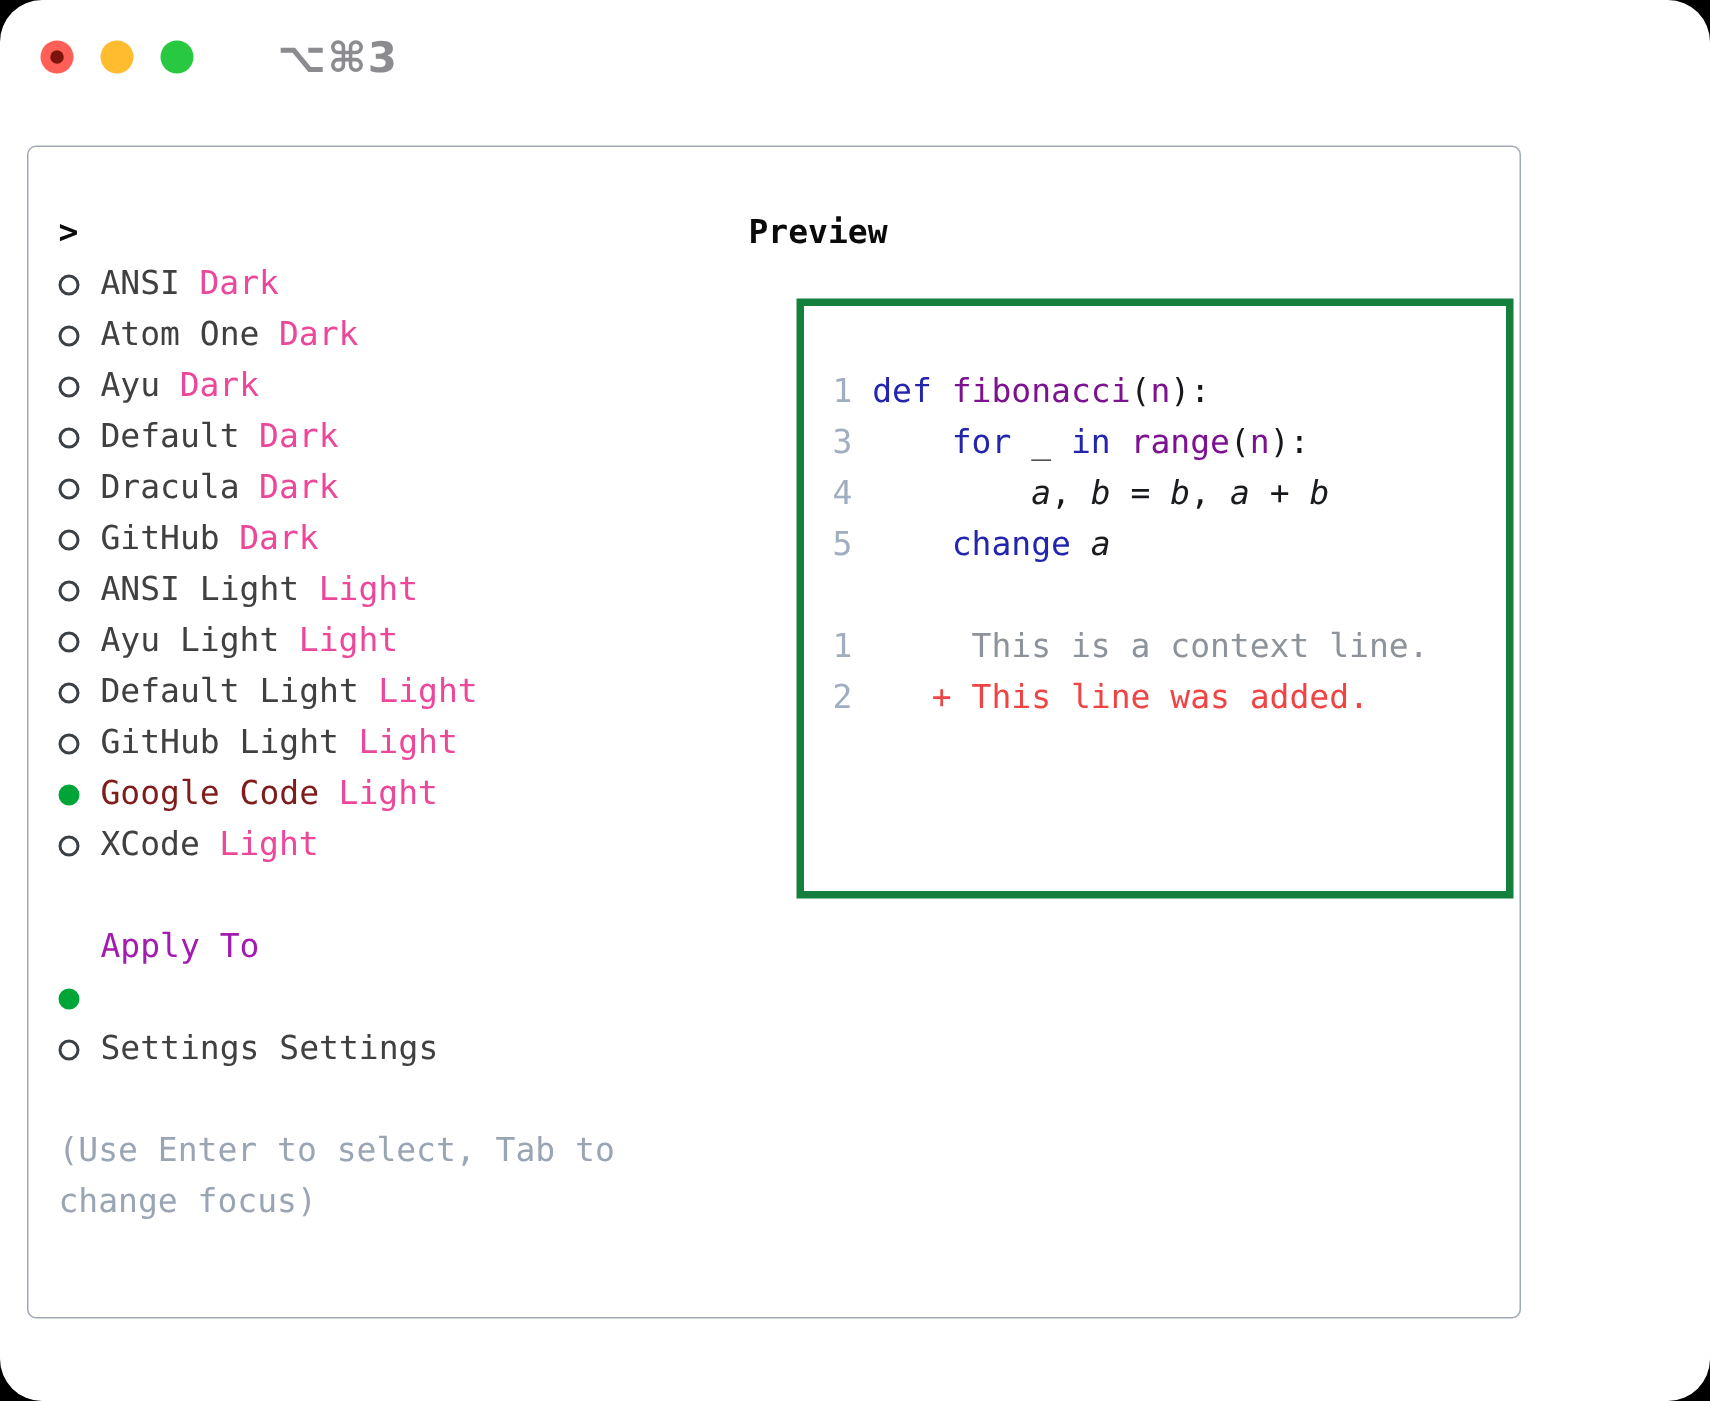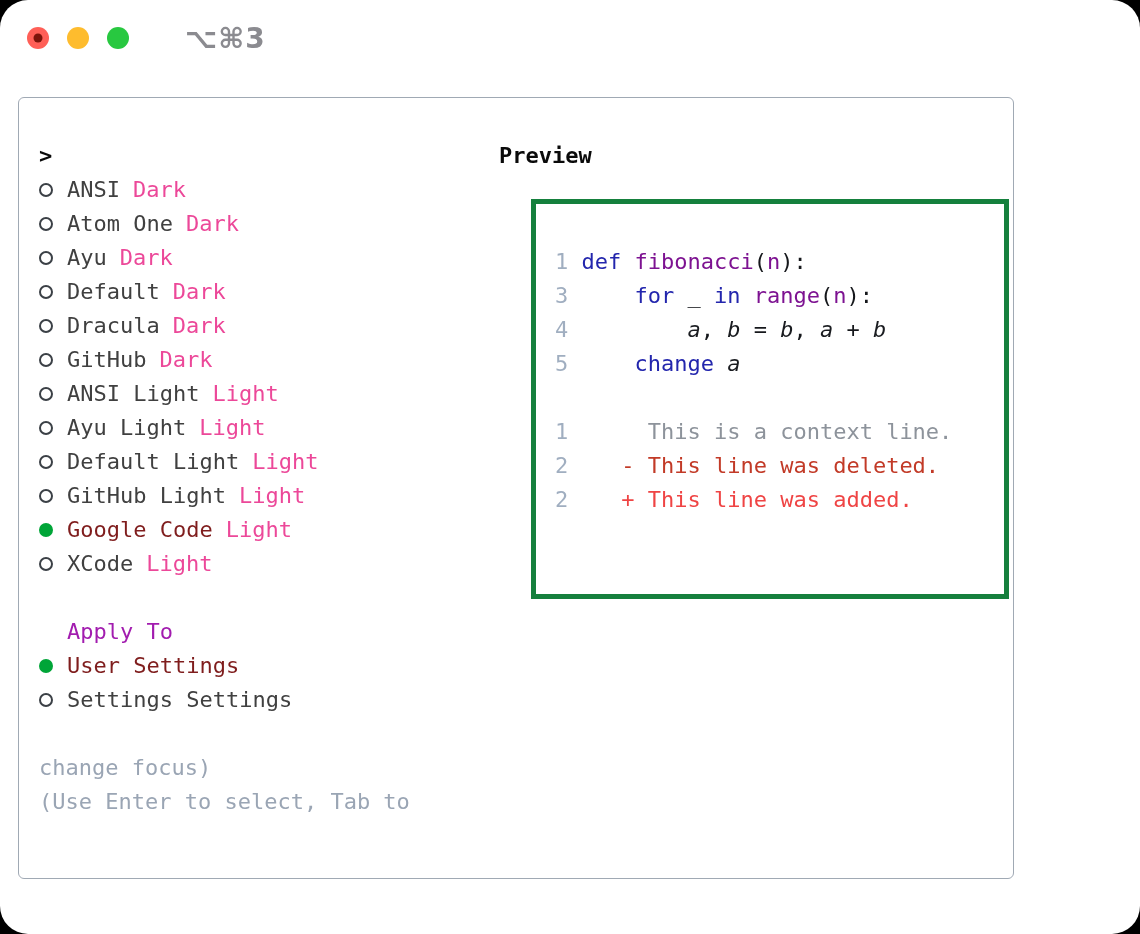--- a/index.html
+++ b/index.html
@@ -82,37 +82,36 @@
           <div class="row theme-row"><span class="marker-slot"><span class="circle"></span></span><span class="t-name">Default Light</span><span class="t-variant">Light</span></div>
           <div class="row theme-row"><span class="marker-slot"><span class="circle"></span></span><span class="t-name">GitHub Light</span><span class="t-variant">Light</span></div>
           <div class="row theme-row selected"><span class="marker-slot"><span class="circle filled"></span></span><span class="t-name">Google Code</span><span class="t-variant">Light</span></div>
           <div class="row theme-row"><span class="marker-slot"><span class="circle"></span></span><span class="t-name">XCode</span><span class="t-variant">Light</span></div>
         </div>
       <div class="row"></div>
       <div class="row">
         <span class="marker-slot"></span><span class="subhead">Apply To</span>
       </div>
       <div id="apply-list">
-          <div class="row theme-row selected"><span class="marker-slot"><span class="circle filled"></span></span><span class="t-name">User Settings</span></div>
+          <div class="row theme-row selected"><span class="marker-slot"><span class="circle filled"></span></span></div>
           <div class="row theme-row"><span class="marker-slot"><span class="circle"></span></span><span class="t-name">Settings Settings</span></div>
         </div>
       <div class="row"></div>
+      <div class="row help-row">(Use Enter to select, Tab to</div>
       <div class="row help-row">change focus)</div>
-      <div class="row help-row">(Use Enter to select, Tab to</div>
     </div>
 
     <div class="row preview-heading">Preview</div>
 
     <div class="preview-box">
       <div class="code-lines" id="code-lines">
           <div class="code-row"><span class="tok-num">1</span><span class="tok-pln"> </span><span class="tok-kwd">def</span><span class="tok-pln"> </span><span class="tok-fn">fibonacci</span><span class="tok-pln">(</span><span class="tok-fn">n</span><span class="tok-pln">):</span></div>
           <div class="code-row"><span class="tok-num">3</span><span class="tok-pln">     </span><span class="tok-kwd">for</span><span class="tok-pln"> </span><span class="tok-var">_</span><span class="tok-pln"> </span><span class="tok-kwd">in</span><span class="tok-pln"> </span><span class="tok-fn">range</span><span class="tok-pln">(</span><span class="tok-fn">n</span><span class="tok-pln">):</span></div>
           <div class="code-row"><span class="tok-num">4</span><span class="tok-pln">         </span><span class="tok-var">a</span><span class="tok-pln">, </span><span class="tok-var">b</span><span class="tok-pln"> = </span><span class="tok-var">b</span><span class="tok-pln">, </span><span class="tok-var">a</span><span class="tok-pln"> + </span><span class="tok-var">b</span></div>
           <div class="code-row"><span class="tok-num">5</span><span class="tok-pln">     </span><span class="tok-kwd">change</span><span class="tok-pln"> </span><span class="tok-var">a</span></div>
           <div class="code-row"></div>
           <div class="code-row"><span class="tok-num">1</span><span class="tok-ctx">      This is a context line.</span></div>
-          <div class="code-row"><span class="tok-num">2</span><span class="tok-del">    - This line was deleted.</span></div>
           <div class="code-row"><span class="tok-num">2</span><span class="tok-add">    + This line was added.</span></div>
         </div>
     </div>
 
   </div>
 </div>
 
 </body></html>

